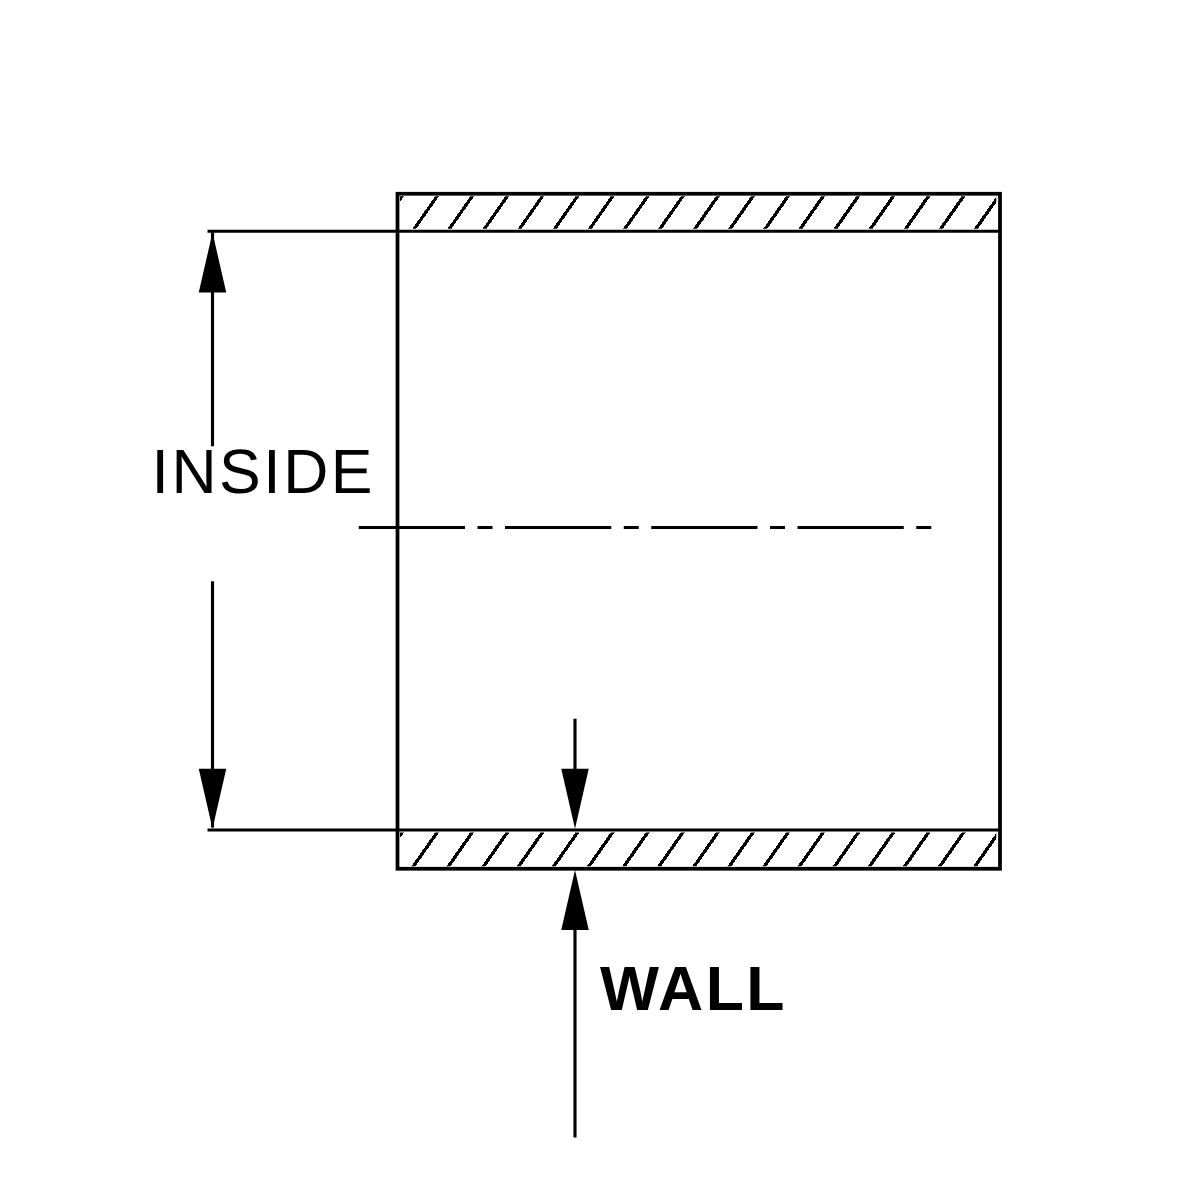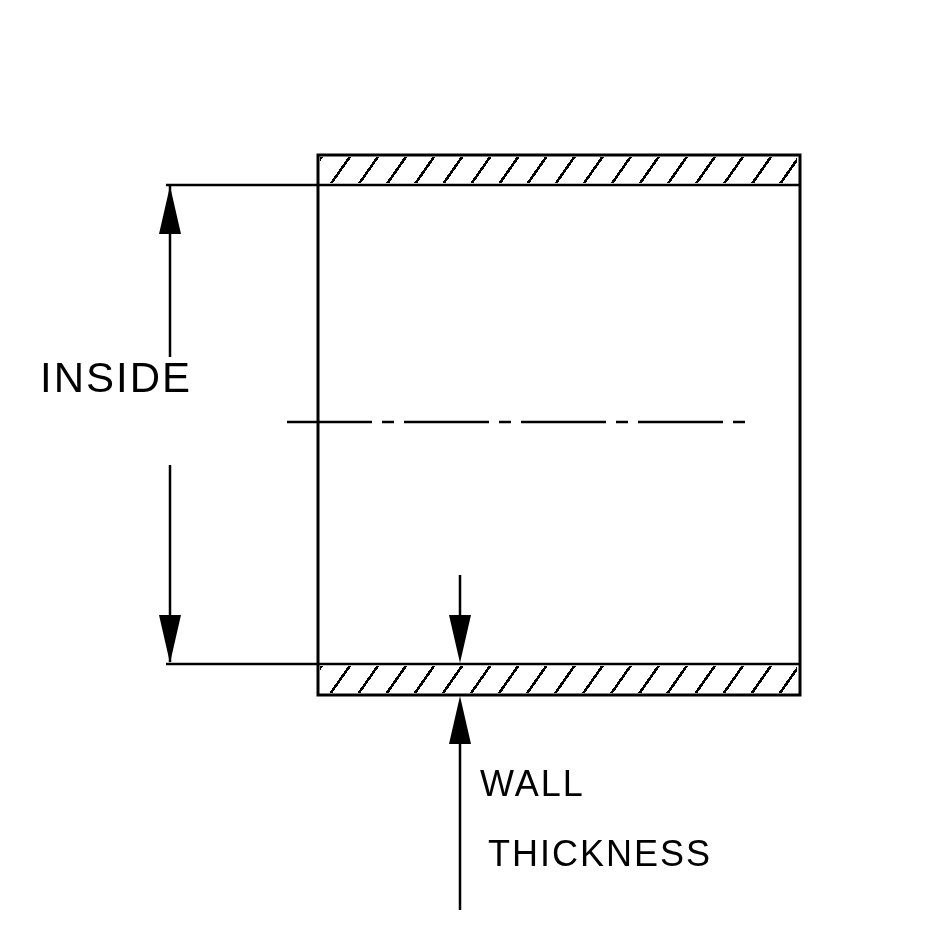--- a/index.html
+++ b/index.html
@@ -29,29 +29,30 @@
   .hatch.bottom { left: 320px; top: 666px; width: 477px; height: 27px; }
   .dim-label {
     position: absolute;
     color: #000000;
     white-space: nowrap;
   }
   .id-label {
     left: 40px;
     top: 349px;
     width: 260px;
-    text-align: left;
-    font-size: 42px;
+    text-align: right;
+    font-size: 50px;
     line-height: 57px;
     letter-spacing: 2px;
   }
   .wall-line {
-    font-size: 36px;
+    font-size: 50px;
     line-height: 1;
     letter-spacing: 2px;
+    font-weight: bold;
   }
   .wall1 { left: 480px; top: 766px; }
   .wall2 { left: 488px; top: 836px; }
 </style>
 </head>
 <body>
 
 <div class="canvas">
 
   <svg width="949" height="945" viewBox="0 0 949 945" aria-hidden="true">
@@ -75,15 +76,14 @@
   </svg>
 
   <div class="hatch top"></div>
   <div class="hatch bottom"></div>
 
   <div class="dim-label id-label">
     <div>INSIDE</div>
   </div>
 
   <div class="dim-label wall-line wall1">WALL</div>
-  <div class="dim-label wall-line wall2">THICKNESS</div>
 
 </div>
 
 </body></html>

